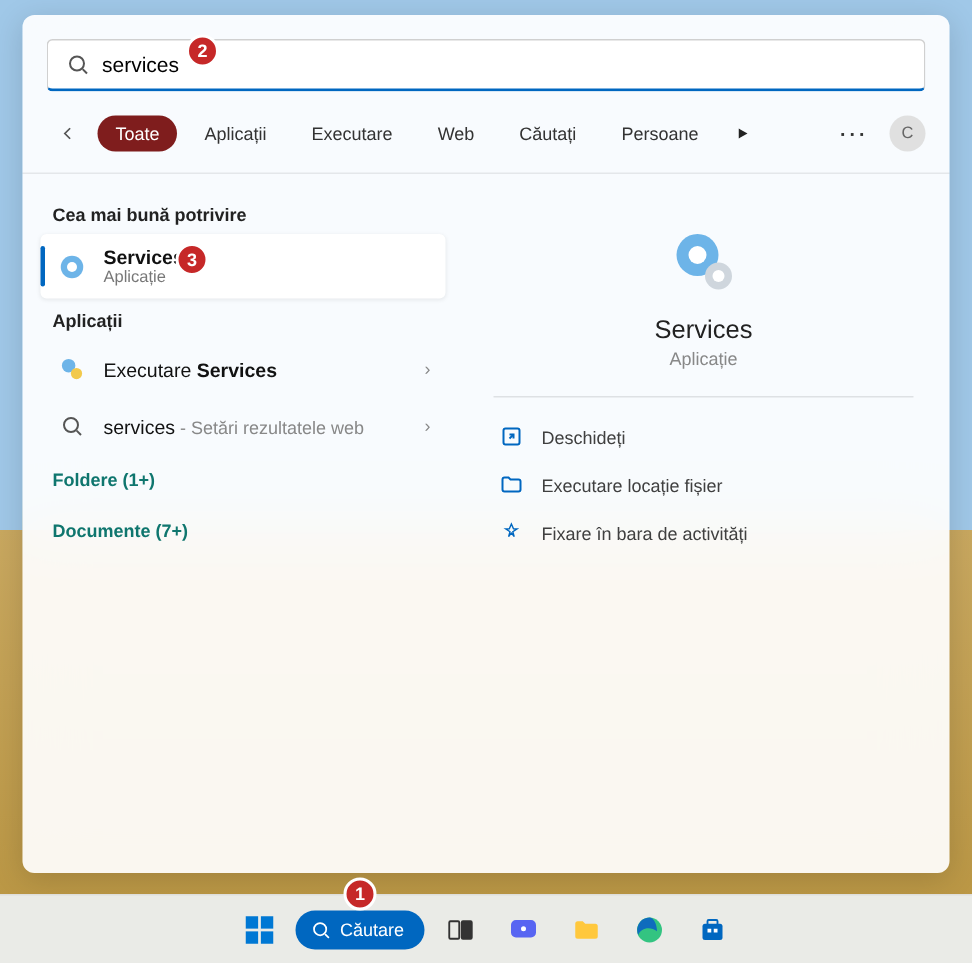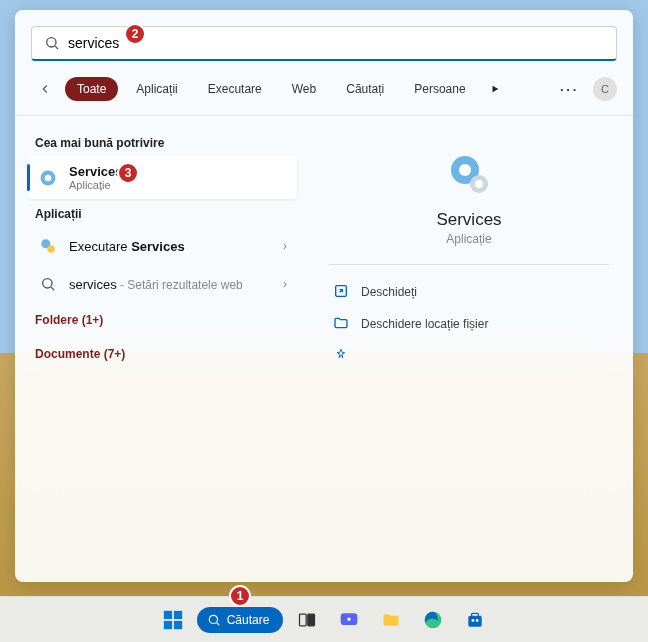--- a/index.html
+++ b/index.html
@@ -132,21 +132,21 @@
       display: flex; align-items: center; justify-content: center;
       flex-shrink: 0;
     }
     .item-text { flex: 1; min-width: 0; }
     .item-title { font-size: 13px; color: #111; }
     .item-sub { font-size: 11px; color: #777; }
     .item-chevron { color: #888; font-size: 12px; }
     .web-sub { color: #888; font-size: 12px; }
     .folder-doc {
       font-size: 12px;
-      color: #7f1d1d;
+      color: #0f766e;
       padding: 10px 8px;
       font-weight: 600;
     }
     
     .preview-icon {
       width: 48px; height: 48px;
       margin-top: 10px;
       margin-bottom: 12px;
     }
     .preview-title { font-size: 17px; font-weight: 400; color: #222; margin-bottom: 2px; }
@@ -316,26 +316,27 @@
               <rect x="4" y="4" width="16" height="16" rx="2"></rect>
               <polyline points="10 14 14 10"></polyline>
               <polyline points="10 10 14 10 14 14"></polyline>
             </svg>
           <span>Deschideți</span>
         </div>
         <div class="action-item">
           <svg class="action-icon" viewBox="0 0 24 24" fill="none" stroke="currentColor" stroke-width="2">
               <path d="M3 7a2 2 0 012-2h4l2 2h8a2 2 0 012 2v8a2 2 0 01-2 2H5a2 2 0 01-2-2V7z"></path>
             </svg>
-          <span>Deschidere locație fișier</span>
+          <span>Executare locație fișier</span>
         </div>
         <div class="action-item">
           <svg class="action-icon" viewBox="0 0 24 24" fill="none" stroke="currentColor" stroke-width="2">
               <path d="M12 2l3 7h5l-6 4 2 7-4-5-4 5 2-7-6-4h5z" transform="scale(0.7) translate(5,3)"></path>
             </svg>
+          <span>Fixare în bara de activități</span>
         </div>
       </div>
     </div>
   </div>
 
 </div>
 
 <div class="taskbar">
   <div class="tb-icon">
     <svg width="22" height="22" viewBox="0 0 24 24">

